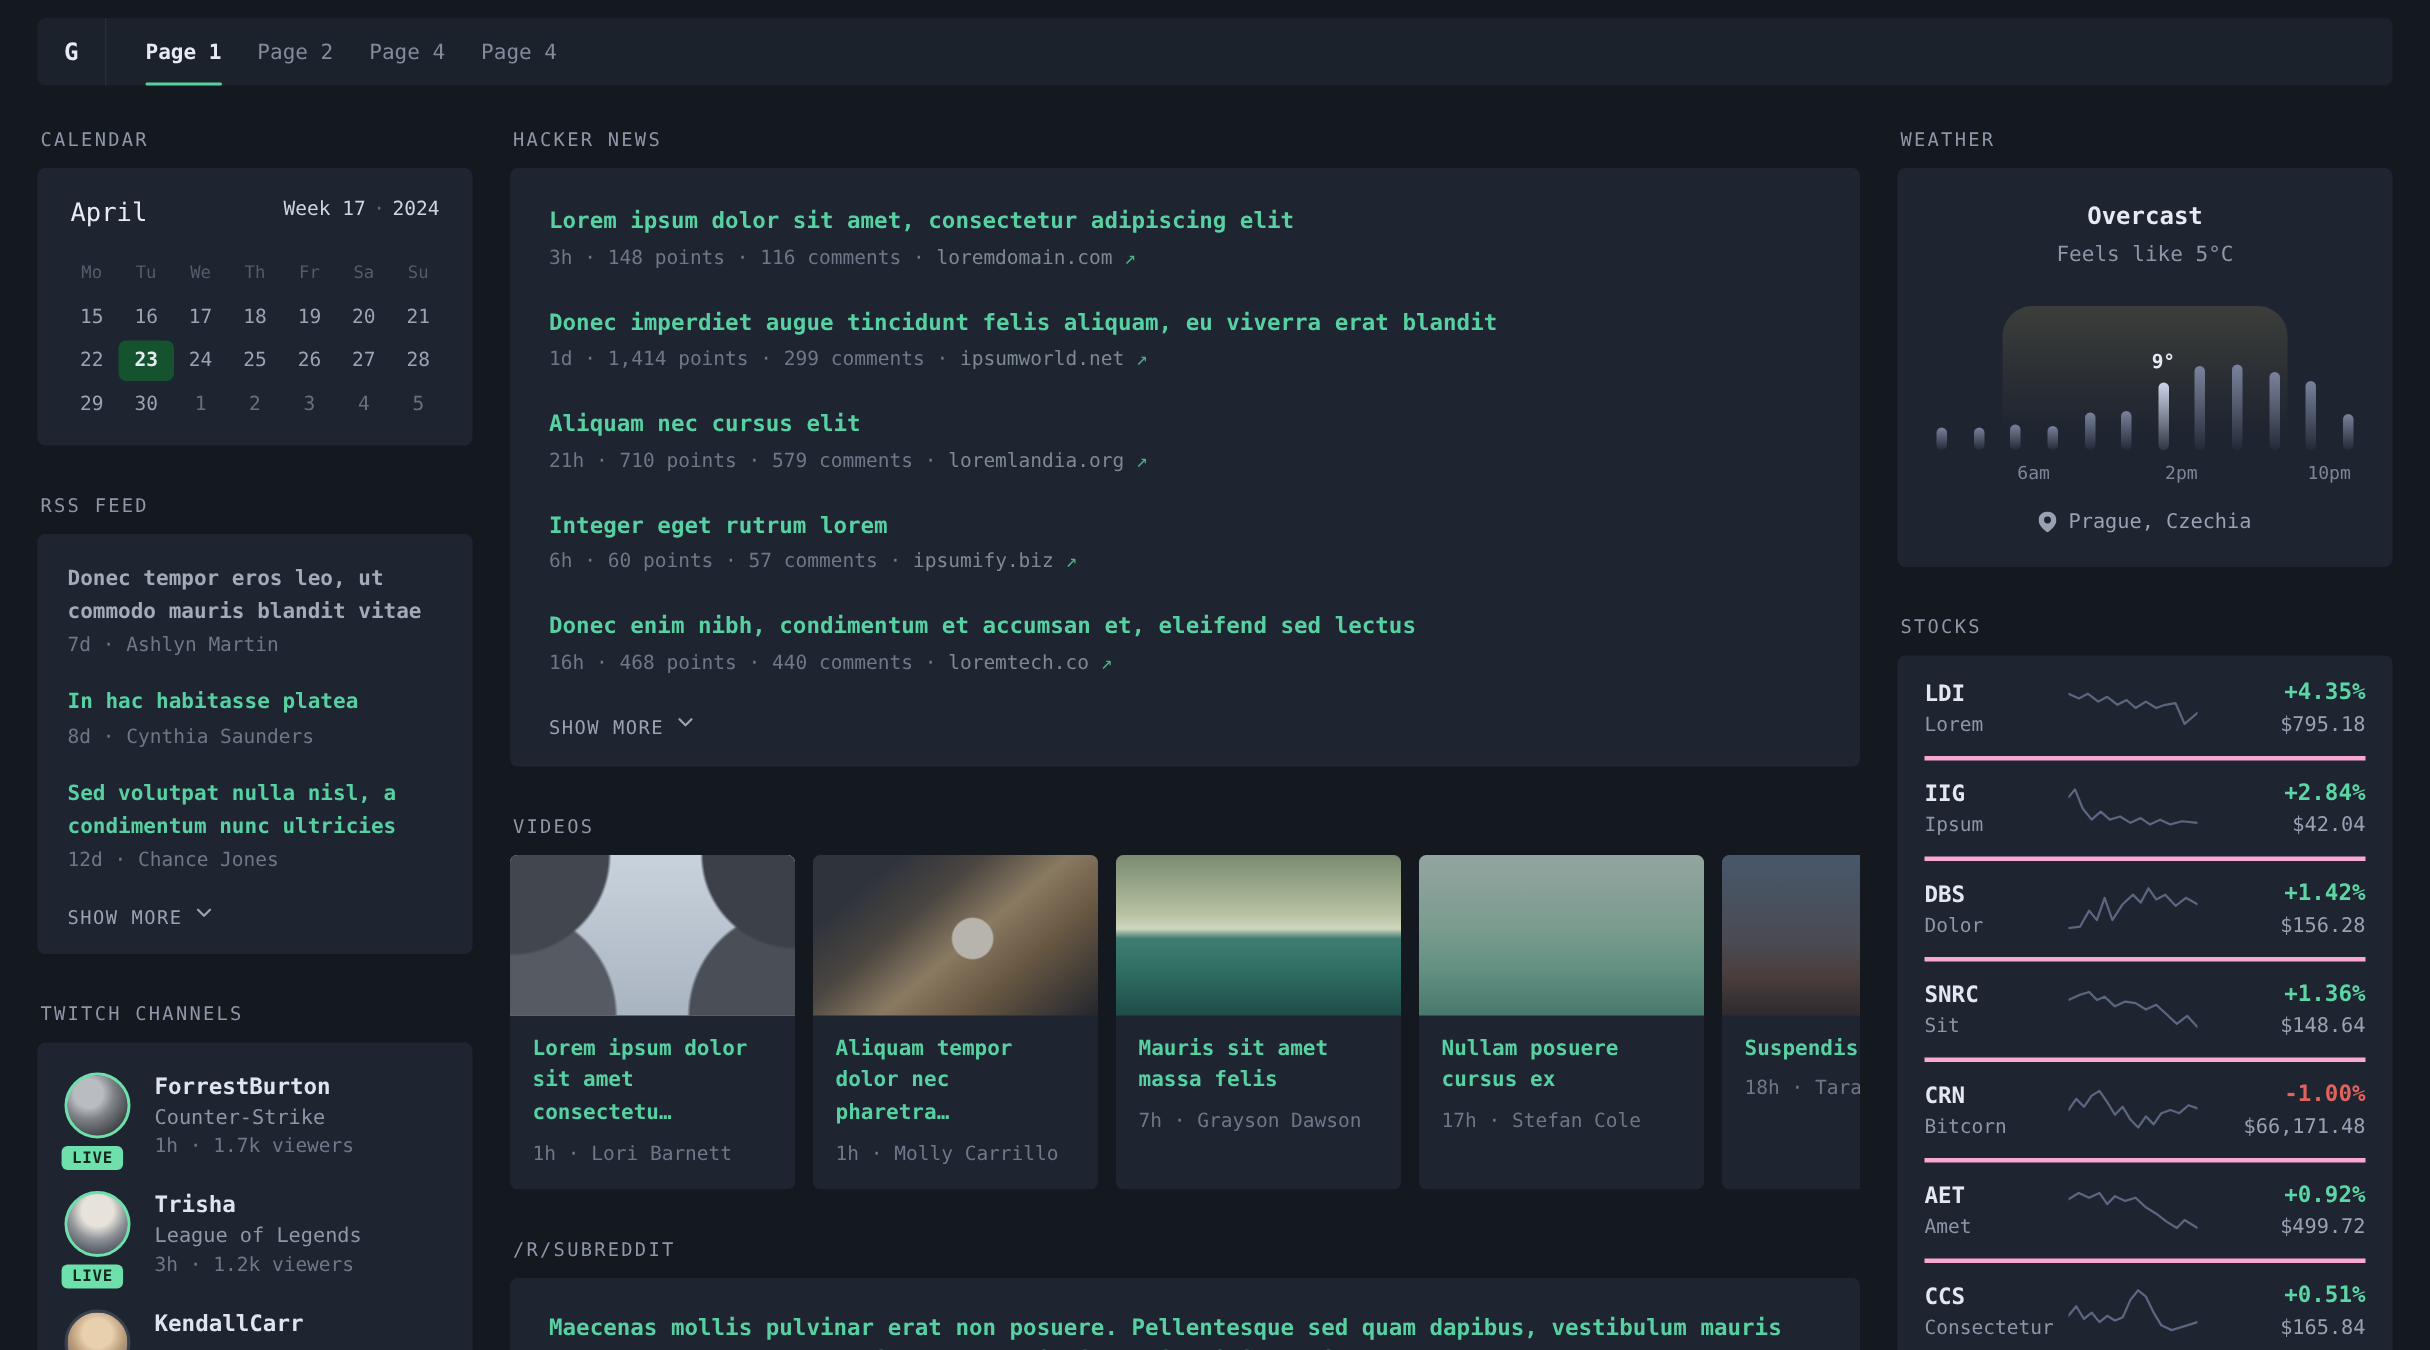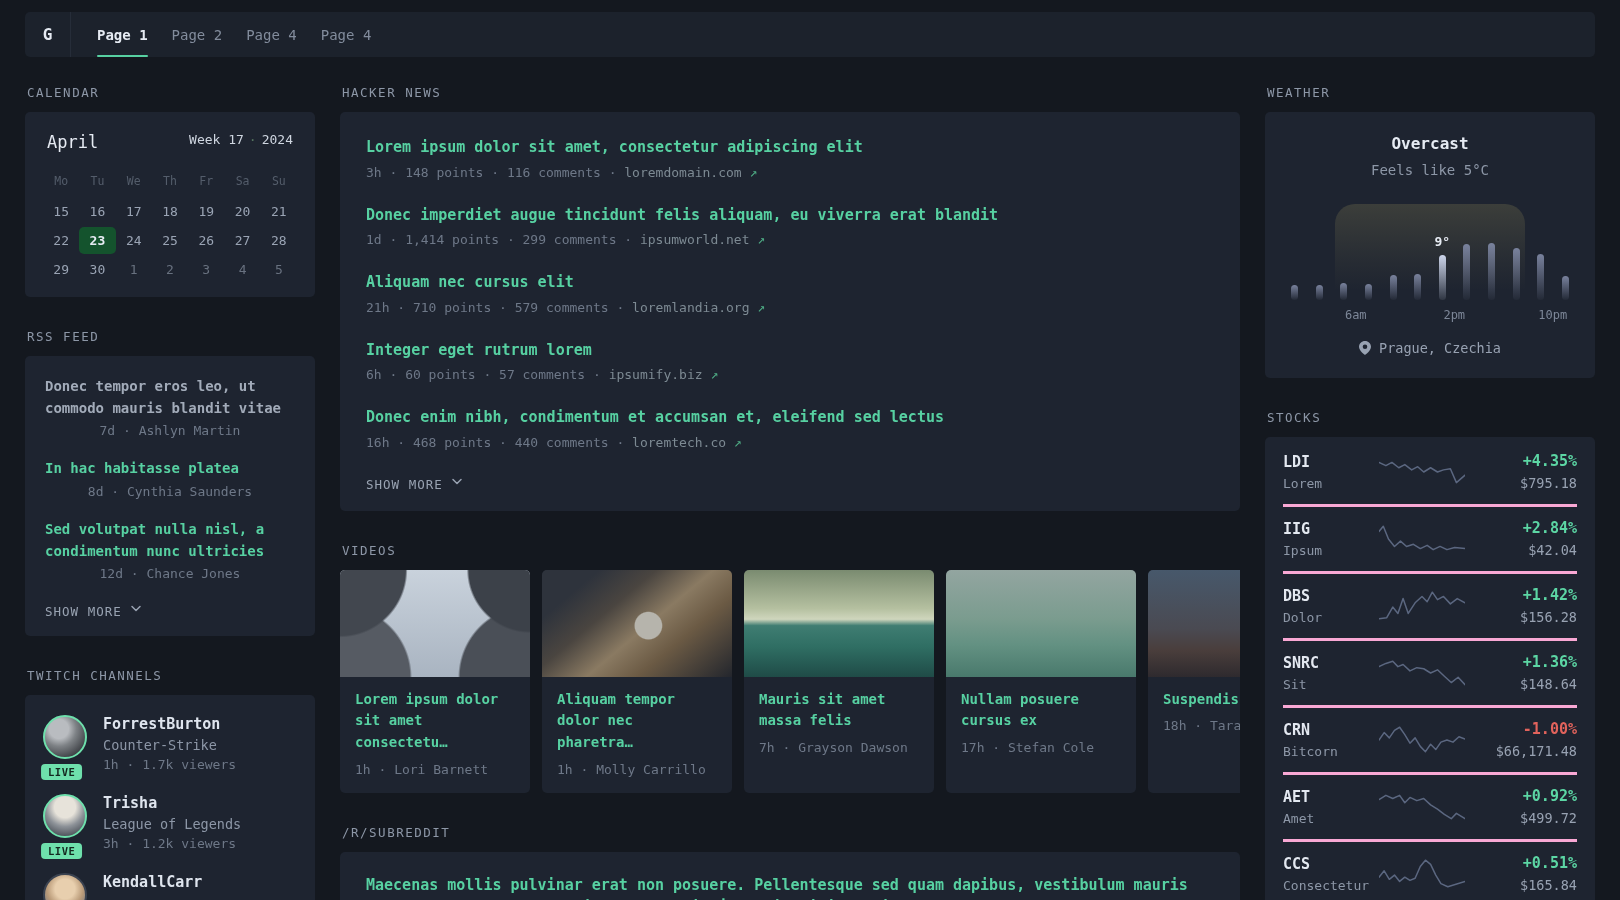--- a/index.html
+++ b/index.html
@@ -51,21 +51,21 @@
   .cal-dow{font-size:11.5px;color:#545d6b;padding-bottom:8px;}
   .cal-day{color:var(--text-base);}
   .cal-day.dim{color:#68717f;}
   .cal-day.selected{background:#14532d;color:var(--text-bright);font-weight:bold;}
 
   
   .rss-card{padding:20px 20px 16px;}
   .rss-item{margin-bottom:20px;}
   .feed-title{font-size:14px;font-weight:bold;color:var(--accent);line-height:1.55;cursor:pointer;}
   .feed-title.visited{color:#a2abb9;}
-  .feed-meta{font-size:13px;color:var(--text-dim);margin-top:4px;text-align:center;}
+  .feed-meta{font-size:13px;color:var(--text-dim);margin-top:4px;}
   .show-more{display:inline-flex;align-items:flex-start;gap:8px;font-size:12.5px;letter-spacing:1px;color:#99a3b2;cursor:pointer;margin-top:2px;}
   .show-more svg{margin-top:1px;}
 
   
   .twitch-card{padding:20px 18px;}
   .channel{display:flex;gap:16px;margin-bottom:22px;cursor:pointer;}
   .channel:last-child{margin-bottom:0;}
   .avatar-wrap{position:relative;width:44px;flex:0 0 44px;}
   .avatar{width:44px;height:44px;border-radius:50%;border:2px solid #3a4250;}
   .avatar.live{border-color:var(--live);}

